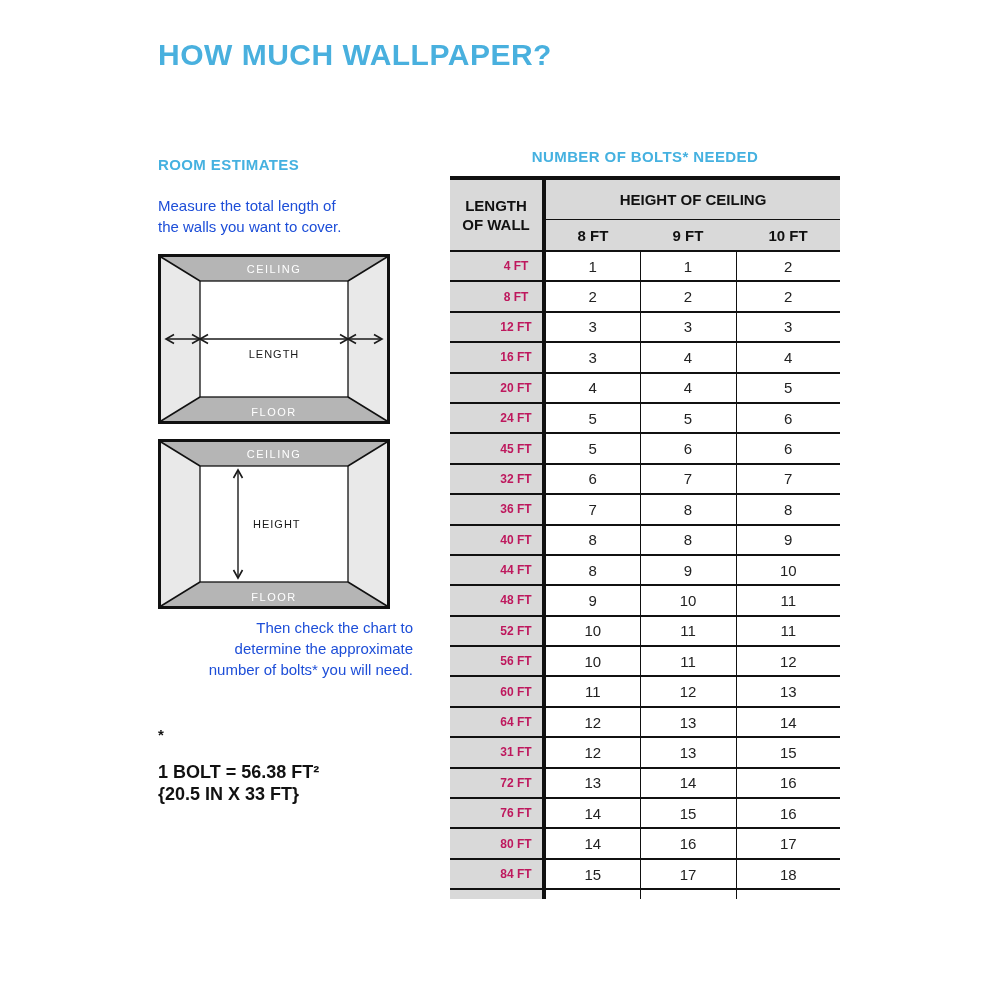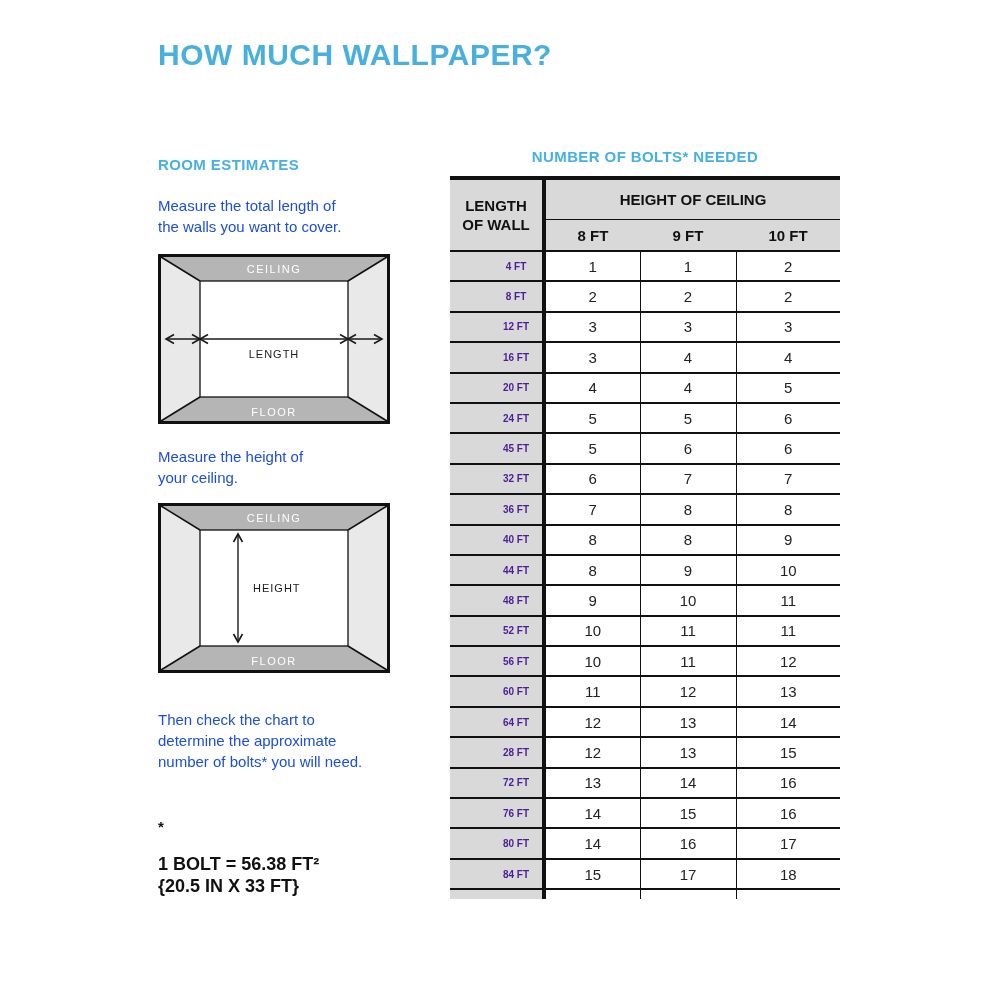--- a/index.html
+++ b/index.html
@@ -52,21 +52,21 @@
     margin: 1px;
     text-align: center;
   }
   .instruction {
     font-size: 15px;
     color: #1d4ed8;
     line-height: 21px;
     margin: 22px 0 0 0;
     white-space: pre-line;
   }
-  .instruction.check-chart { margin-top: 36px; }
+  .instruction.check-chart { margin-top: 8px; text-align: right; }
   .diagram {
     display: block;
     margin-top: 17px;
   }
   .diagram.height-diagram { margin-top: 15px; }
   .diagram text {
     font-family: "Liberation Sans", sans-serif;
   }
   .diagram .band-label {
     font-size: 11px;
@@ -129,22 +129,22 @@
   }
   .bolts-table tbody td {
     height: 28.4px;
     border-bottom: 2px solid #111111;
     font-size: 15px;
     color: #222222;
   }
   .bolts-table td.wall-cell {
     background: #d9d9d9;
     font-weight: bold;
-    font-size: 10px;
-    color: #4c1d95;
+    font-size: 12px;
+    color: #be185d;
     border-right: 4px solid #111111;
     padding-left: 40px;
   }
   .bolts-table td.val-cell:not(:last-child) {
     border-right: 1px solid #111111;
   }
 </style>
 </head>
 <body>
 
@@ -174,22 +174,20 @@
       <rect x="42" y="27" width="148" height="116" fill="#ffffff" stroke="#111" stroke-width="1.3"></rect>
       <rect x="1.5" y="1.5" width="229" height="167" fill="none" stroke="#111" stroke-width="3"></rect>
       <text class="band-label" x="116" y="19" text-anchor="middle">CEILING</text>
       <text class="band-label" x="116" y="162" text-anchor="middle">FLOOR</text>
       <line x1="8" y1="85" x2="42" y2="85" stroke="#1a1a1a" stroke-width="1.4" marker-start="url(#ah1)" marker-end="url(#ah1)"></line>
       <line x1="42" y1="85" x2="190" y2="85" stroke="#1a1a1a" stroke-width="1.4" marker-start="url(#ah1)" marker-end="url(#ah1)"></line>
       <line x1="190" y1="85" x2="224" y2="85" stroke="#1a1a1a" stroke-width="1.4" marker-start="url(#ah1)" marker-end="url(#ah1)"></line>
       <text class="dim-label" x="116" y="104" text-anchor="middle">LENGTH</text>
     </svg>
 
-    <p class="instruction">Measure the height of
-your ceiling.</p>
 
     <svg class="diagram height-diagram" width="232" height="170" viewBox="0 0 232 170">
       <defs>
         <marker id="ah2" markerWidth="14" markerHeight="14" refX="11" refY="6" orient="auto-start-reverse" markerUnits="userSpaceOnUse">
           <path d="M3,1.5 L11,6 L3,10.5" fill="none" stroke="#1a1a1a" stroke-width="1.6"></path>
         </marker>
       </defs>
       <rect x="3" y="3" width="226" height="164" fill="#e9e9e9"></rect>
       <polygon points="3,3 229,3 190,27 42,27" fill="#b5b5b5"></polygon>
       <polygon points="3,167 229,167 190,143 42,143" fill="#b5b5b5"></polygon>
@@ -332,21 +330,21 @@
             <td class="val-cell">12</td>
             <td class="val-cell">13</td>
           </tr>
           <tr>
             <td class="wall-cell">64 FT</td>
             <td class="val-cell">12</td>
             <td class="val-cell">13</td>
             <td class="val-cell">14</td>
           </tr>
           <tr>
-            <td class="wall-cell">28 FT</td>
+            <td class="wall-cell">31 FT</td>
             <td class="val-cell">12</td>
             <td class="val-cell">13</td>
             <td class="val-cell">15</td>
           </tr>
           <tr>
             <td class="wall-cell">72 FT</td>
             <td class="val-cell">13</td>
             <td class="val-cell">14</td>
             <td class="val-cell">16</td>
           </tr>

